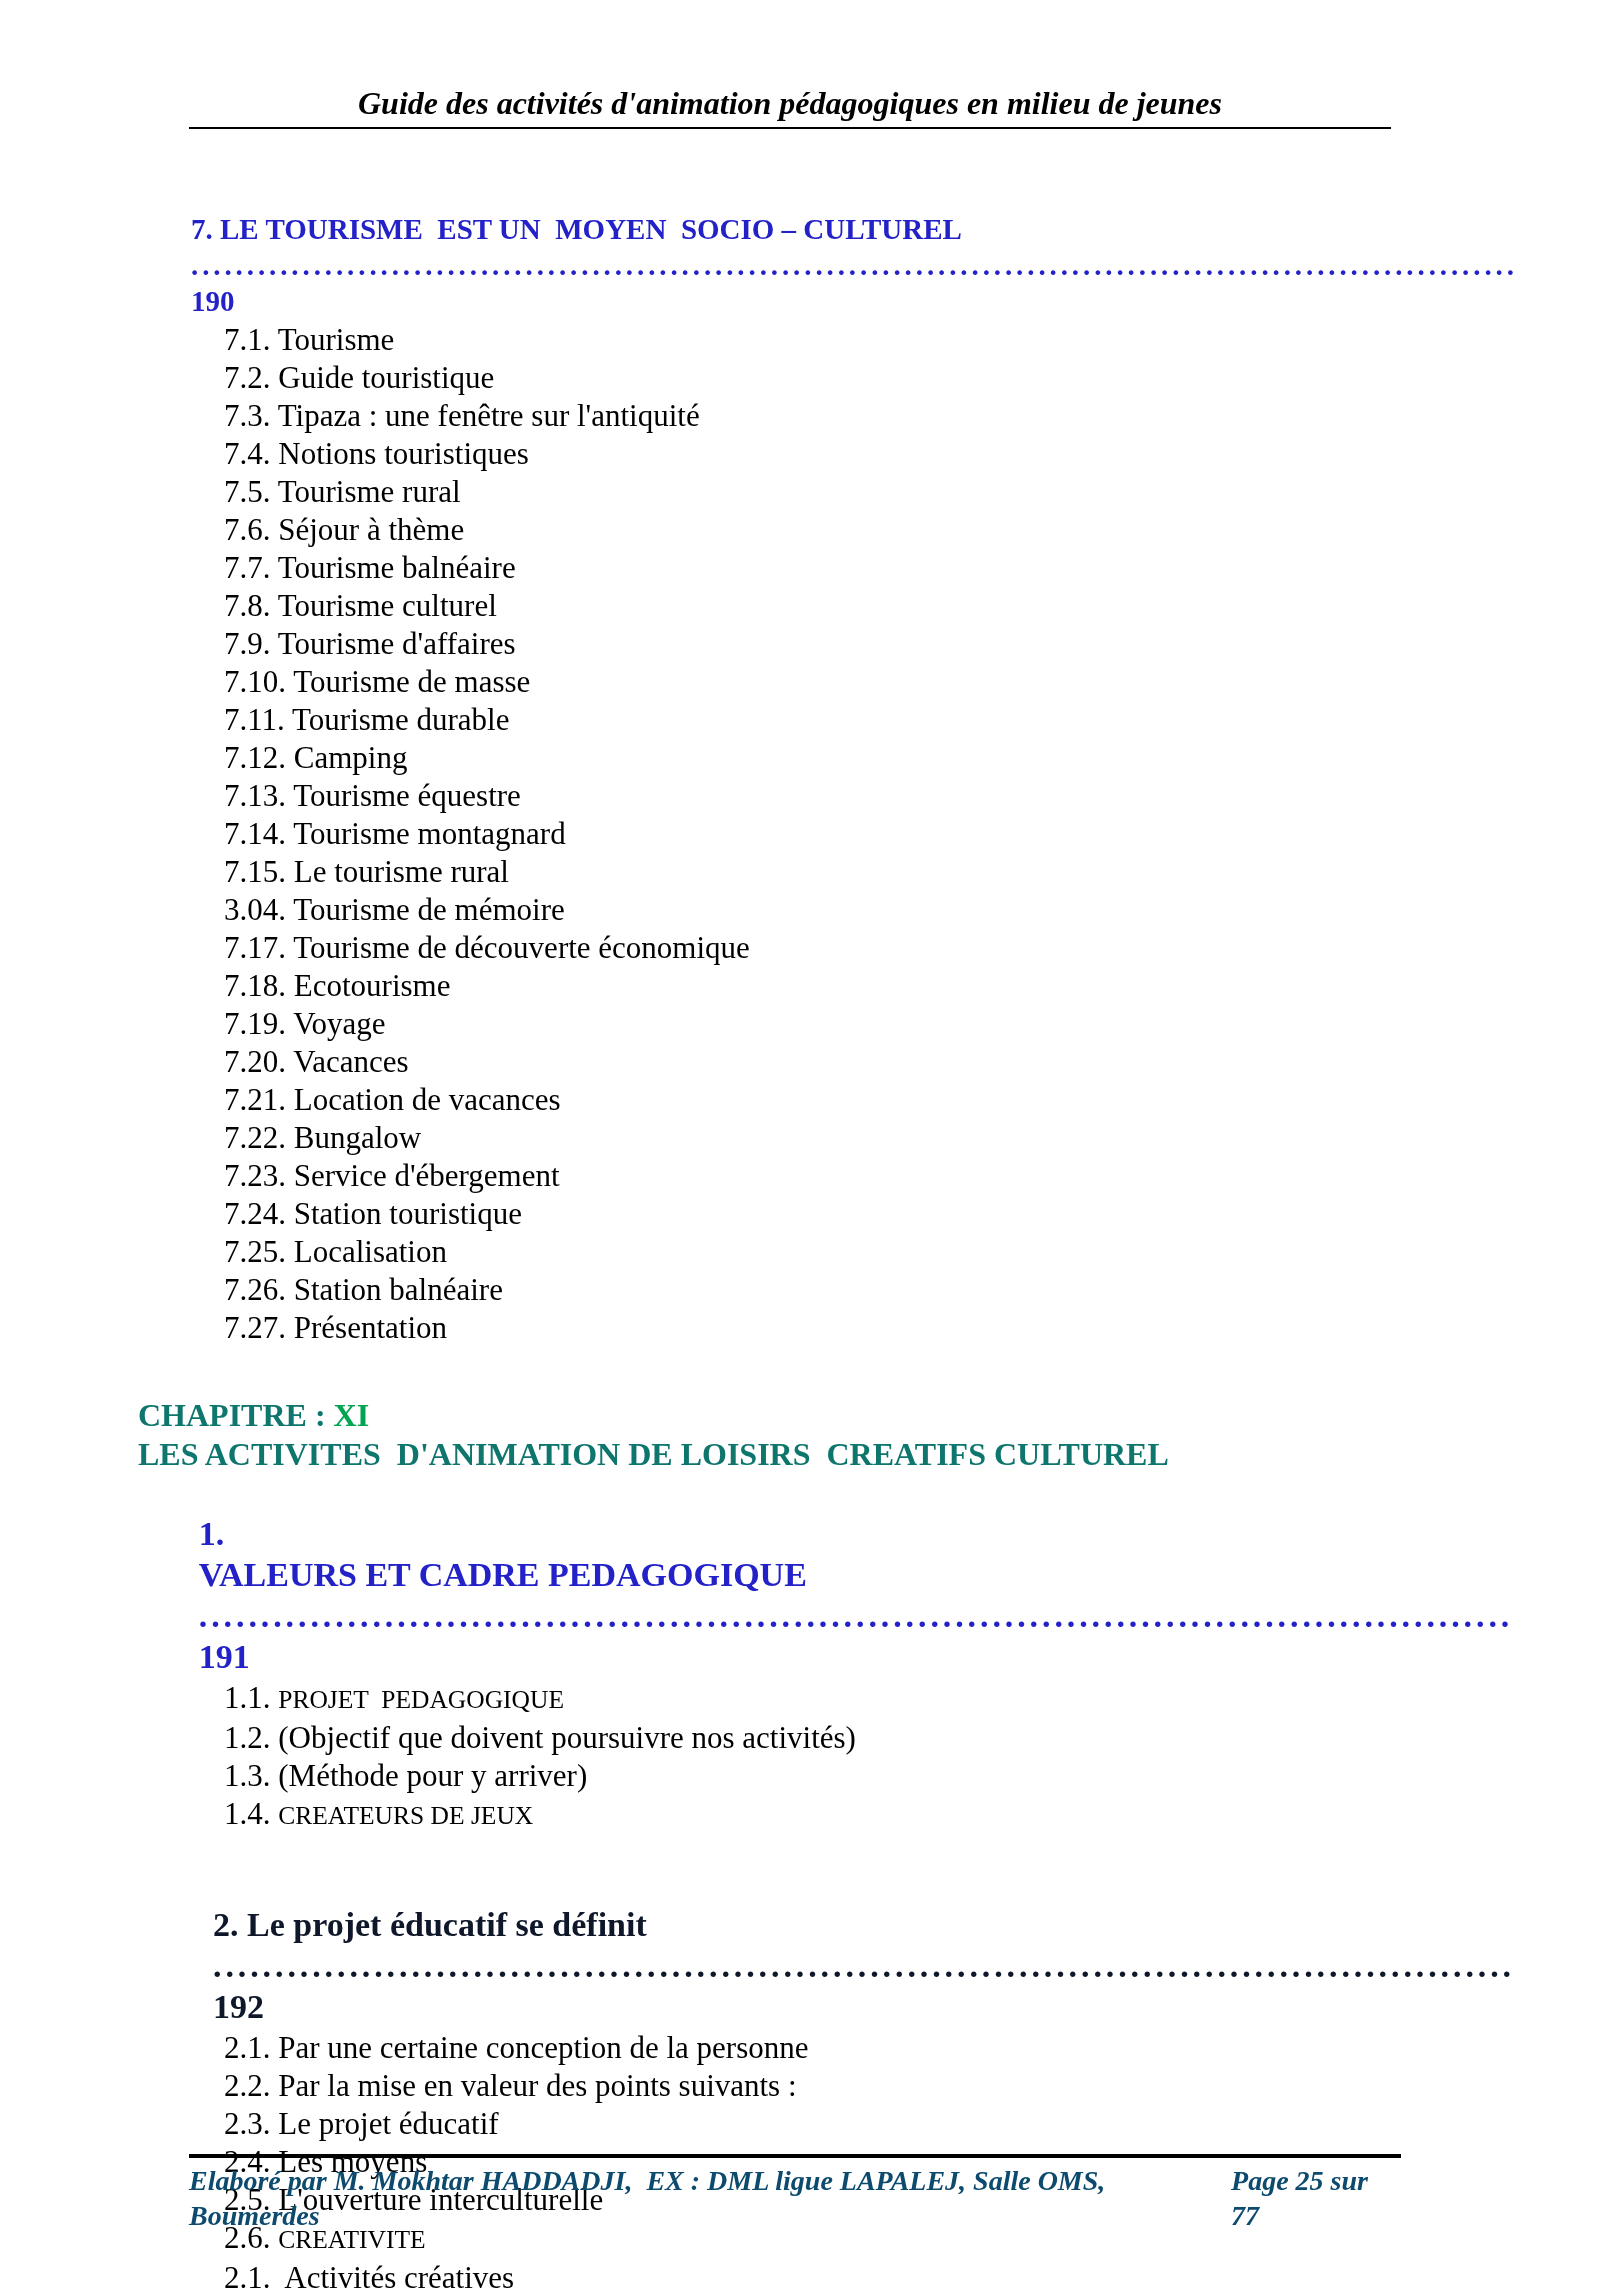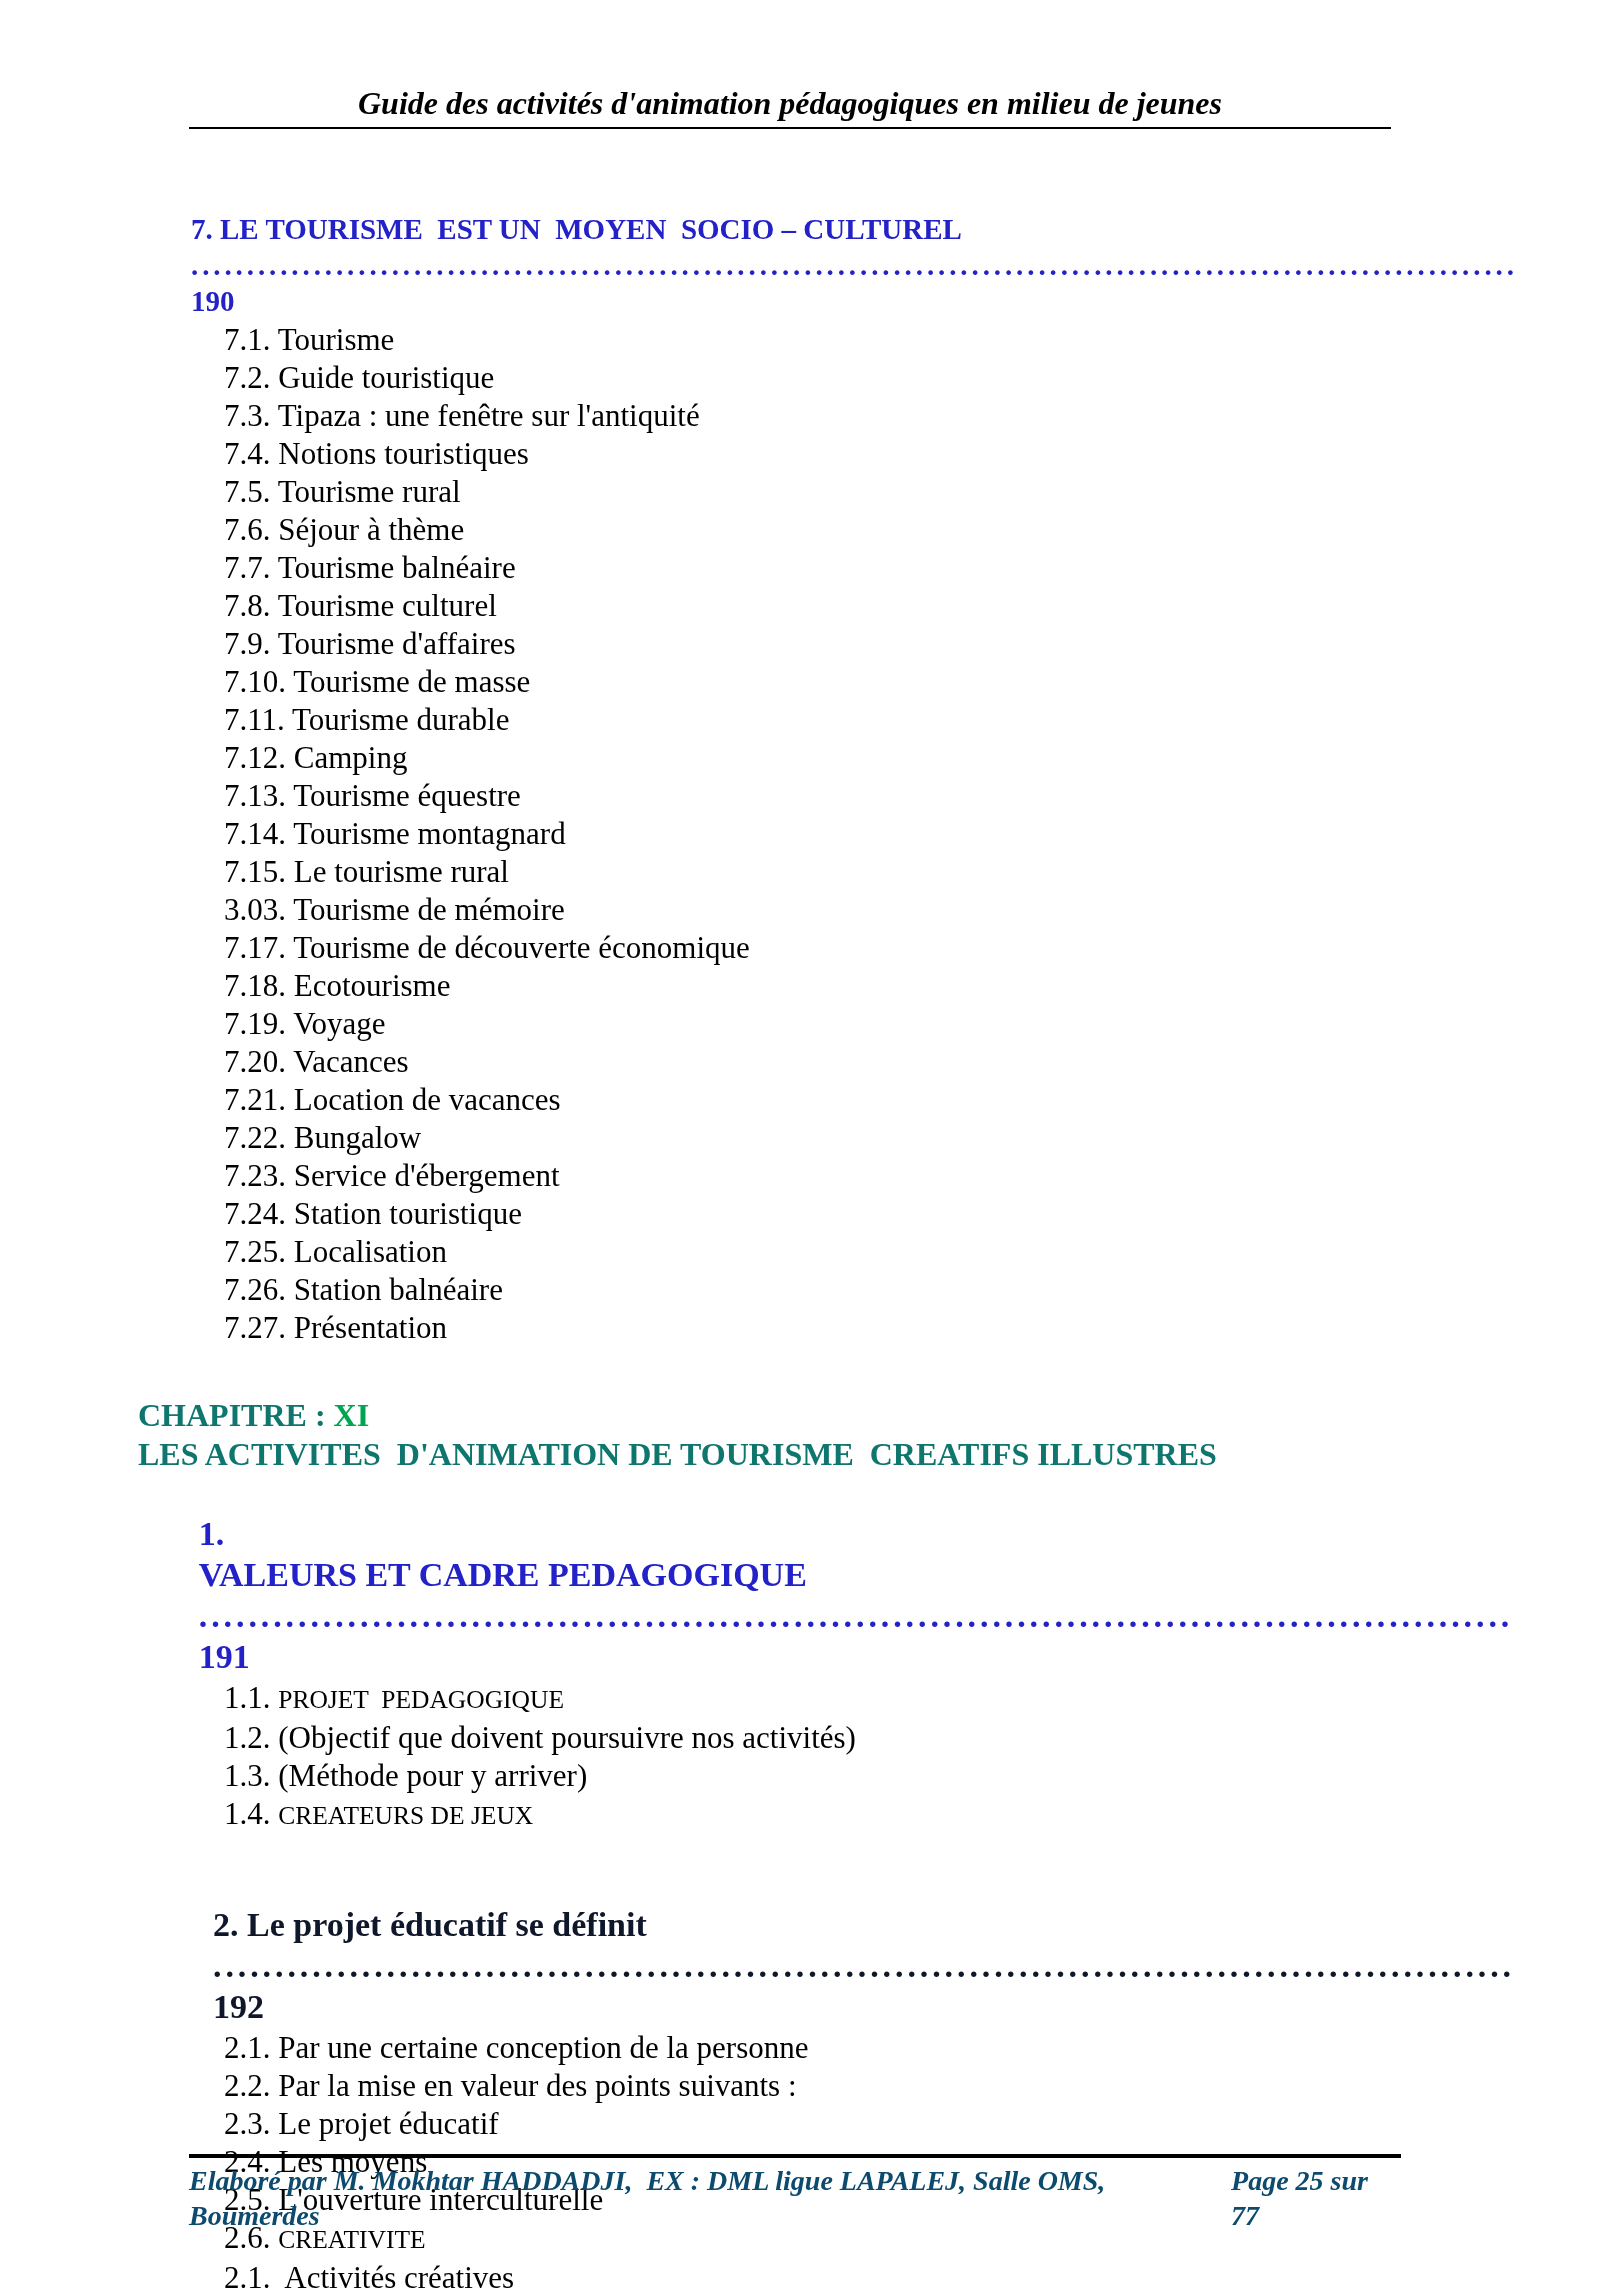--- a/index.html
+++ b/index.html
@@ -142,37 +142,37 @@
         <div class="toc-item"><span class="item-num">7.6.</span> <span class="item-text pre">Séjour à thème</span></div>
         <div class="toc-item"><span class="item-num">7.7.</span> <span class="item-text pre">Tourisme balnéaire</span></div>
         <div class="toc-item"><span class="item-num">7.8.</span> <span class="item-text pre">Tourisme culturel</span></div>
         <div class="toc-item"><span class="item-num">7.9.</span> <span class="item-text pre">Tourisme d'affaires</span></div>
         <div class="toc-item"><span class="item-num">7.10.</span> <span class="item-text pre">Tourisme de masse</span></div>
         <div class="toc-item"><span class="item-num">7.11.</span> <span class="item-text pre">Tourisme durable</span></div>
         <div class="toc-item"><span class="item-num">7.12.</span> <span class="item-text pre">Camping</span></div>
         <div class="toc-item"><span class="item-num">7.13.</span> <span class="item-text pre">Tourisme équestre</span></div>
         <div class="toc-item"><span class="item-num">7.14.</span> <span class="item-text pre">Tourisme montagnard</span></div>
         <div class="toc-item"><span class="item-num">7.15.</span> <span class="item-text pre">Le tourisme rural</span></div>
-        <div class="toc-item"><span class="item-num">3.03.</span> <span class="item-text pre">Tourisme de mémoire</span></div>
+        <div class="toc-item"><span class="item-num">3.04.</span> <span class="item-text pre">Tourisme de mémoire</span></div>
         <div class="toc-item"><span class="item-num">7.17.</span> <span class="item-text pre">Tourisme de découverte économique</span></div>
         <div class="toc-item"><span class="item-num">7.18.</span> <span class="item-text pre">Ecotourisme</span></div>
         <div class="toc-item"><span class="item-num">7.19.</span> <span class="item-text pre">Voyage</span></div>
         <div class="toc-item"><span class="item-num">7.20.</span> <span class="item-text pre">Vacances</span></div>
         <div class="toc-item"><span class="item-num">7.21.</span> <span class="item-text pre">Location de vacances</span></div>
         <div class="toc-item"><span class="item-num">7.22.</span> <span class="item-text pre">Bungalow</span></div>
         <div class="toc-item"><span class="item-num">7.23.</span> <span class="item-text pre">Service d'ébergement</span></div>
         <div class="toc-item"><span class="item-num">7.24.</span> <span class="item-text pre">Station touristique</span></div>
         <div class="toc-item"><span class="item-num">7.25.</span> <span class="item-text pre">Localisation</span></div>
         <div class="toc-item"><span class="item-num">7.26.</span> <span class="item-text pre">Station balnéaire</span></div>
         <div class="toc-item"><span class="item-num">7.27.</span> <span class="item-text pre">Présentation</span></div>
       </div>
 
     <div class="chapter">
       <div><span class="chap-prefix pre">CHAPITRE : </span><span class="chap-num">XI</span></div>
-      <div class="chap-title pre">LES ACTIVITES  D'ANIMATION DE TOURISME  CREATIFS ILLUSTRES</div>
+      <div class="chap-title pre">LES ACTIVITES  D'ANIMATION DE LOISIRS  CREATIFS CULTUREL</div>
     </div>
 
     <div class="toc-line sec1">
       <span>1.</span>
       <span class="sec1-label pre">VALEURS ET CADRE PEDAGOGIQUE</span>
       <span class="leader"></span>
       <span>191</span>
     </div>
     <div class="items" id="items1">
         <div class="toc-item"><span class="item-num">1.1.</span> <span class="item-text pre caps">PROJET  PEDAGOGIQUE</span></div>

